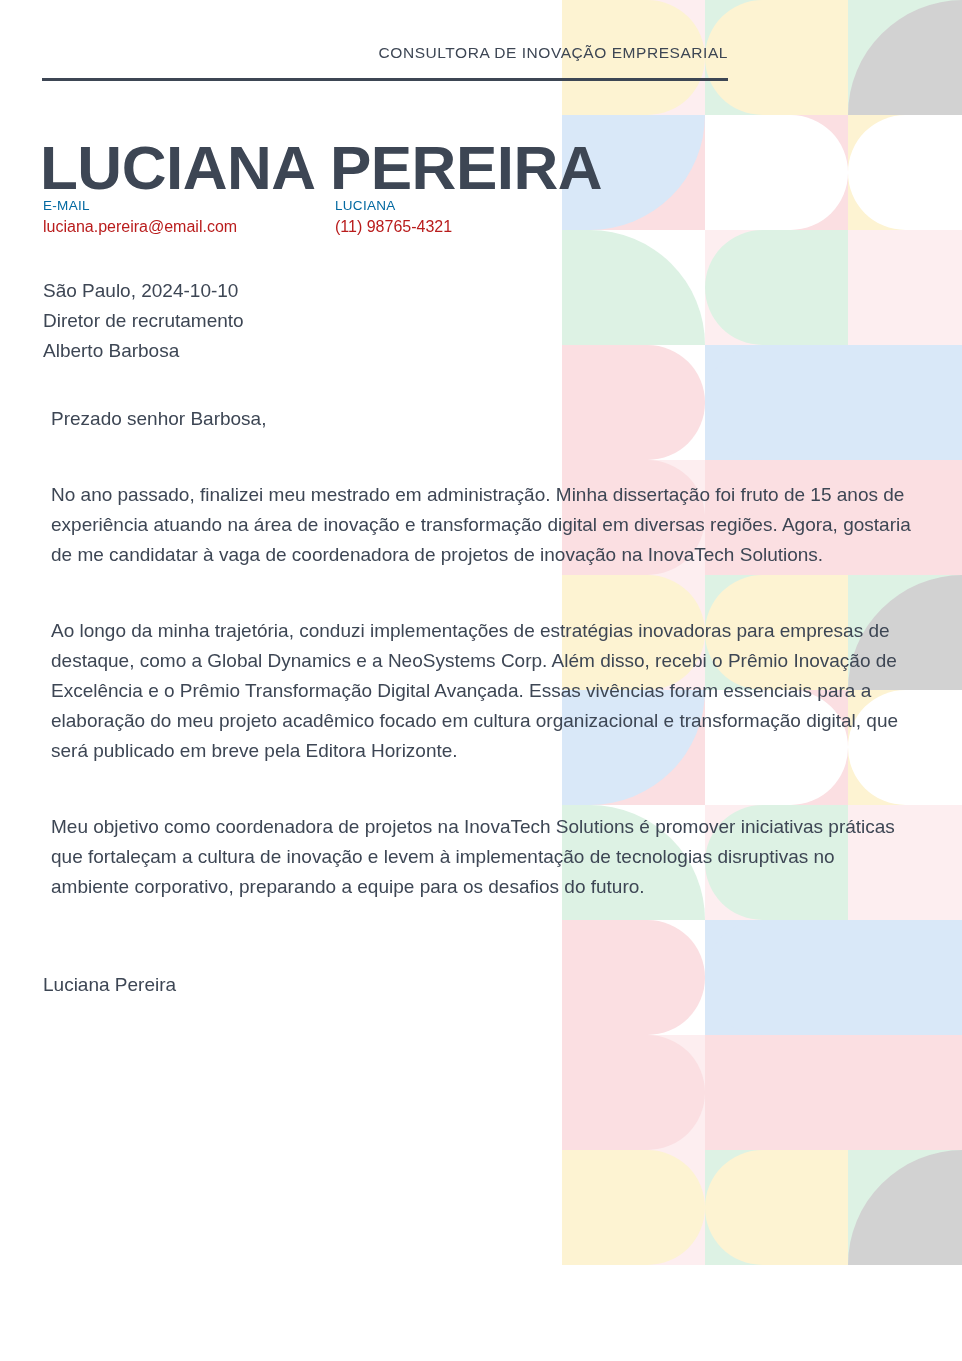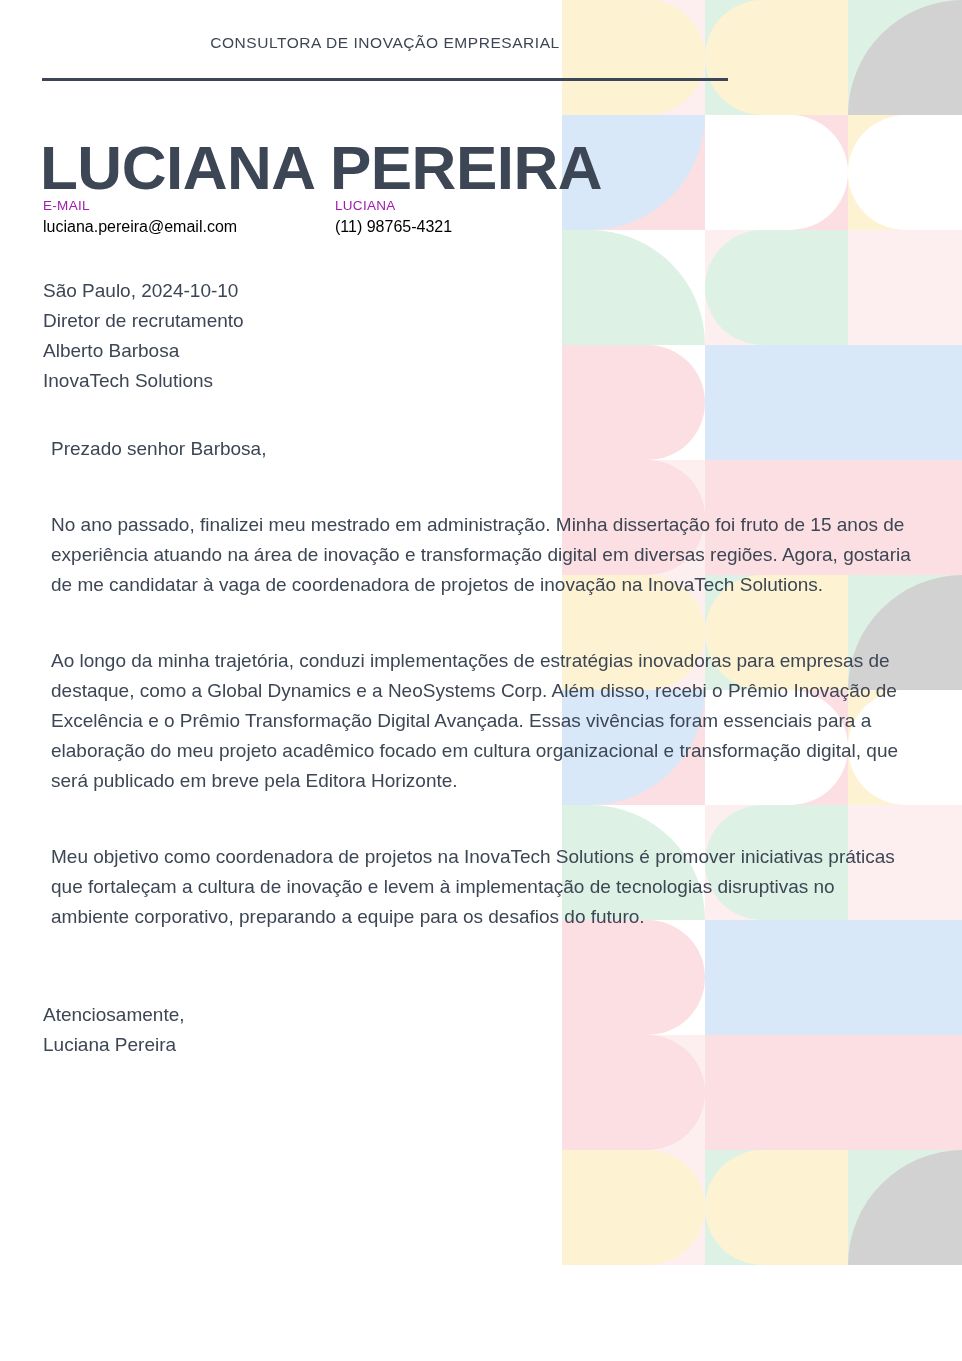--- a/index.html
+++ b/index.html
@@ -46,24 +46,24 @@
   .sh-br       { border-radius: 0 0 115px 0; }
   .sh-flat     { border-radius: 0; }
 
   
   .content {
     position: relative;
     z-index: 2;
   }
   .tagline {
     position: absolute;
-    top: 34px;
+    top: 44px;
     left: 42px;
     width: 686px;
-    text-align: center;
+    text-align: right;
     font-size: 15.5px;
     letter-spacing: 0.55px;
     color: #3d4654;
   }
   .rule {
     position: absolute;
     top: 78px;
     left: 42px;
     width: 686px;
     height: 3px;
@@ -89,26 +89,26 @@
   }
   .contact-col {
     position: absolute;
     top: 0;
   }
   .contact-col.c1 { left: 0; }
   .contact-col.c2 { left: 292px; }
   .contact-label {
     font-size: 13.5px;
     letter-spacing: 0.3px;
-    color: #a21caf;
+    color: #0369a1;
     margin-bottom: 5px;
   }
   .contact-value {
     font-size: 16px;
-    color: #000000;
+    color: #b91c1c;
   }
 
   .letter {
     position: absolute;
     top: 276px;
     left: 43px;
     width: 880px;
     font-size: 19px;
     line-height: 30px;
     color: #3d4654;
@@ -243,21 +243,20 @@
         <div class="contact-value">(11) 98765-4321</div>
       </div>
     </div>
 
     <div class="letter">
 
       <div>
         <div class="addr-line">São Paulo, 2024-10-10</div>
         <div class="addr-line">Diretor de recrutamento</div>
         <div class="addr-line">Alberto Barbosa</div>
-        <div class="addr-line">InovaTech Solutions</div>
       </div>
 
       <div class="blockgap"></div>
 
       <p class="para">Prezado senhor Barbosa,</p>
 
       <div class="blockgap"></div>
 
       <p class="para">No ano passado, finalizei meu mestrado em administração. Minha dissertação foi fruto de 15 anos de experiência atuando na área de inovação e transformação digital em diversas regiões. Agora, gostaria de me candidatar à vaga de coordenadora de projetos de inovação na InovaTech Solutions.</p>
 
@@ -268,19 +267,18 @@
       <div class="blockgap"></div>
 
       <p class="para">Meu objetivo como coordenadora de projetos na InovaTech Solutions é promover iniciativas práticas que fortaleçam a cultura de inovação e levem à implementação de tecnologias disruptivas no ambiente corporativo, preparando a equipe para os desafios do futuro.</p>
 
       <div class="blockgap"></div>
 
 
       <div class="blockgap"></div>
 
       <div>
-        <div class="sign-line">Atenciosamente,</div>
         <div class="sign-line">Luciana Pereira</div>
       </div>
 
     </div>
   </div>
 </div>
 
 </body></html>

